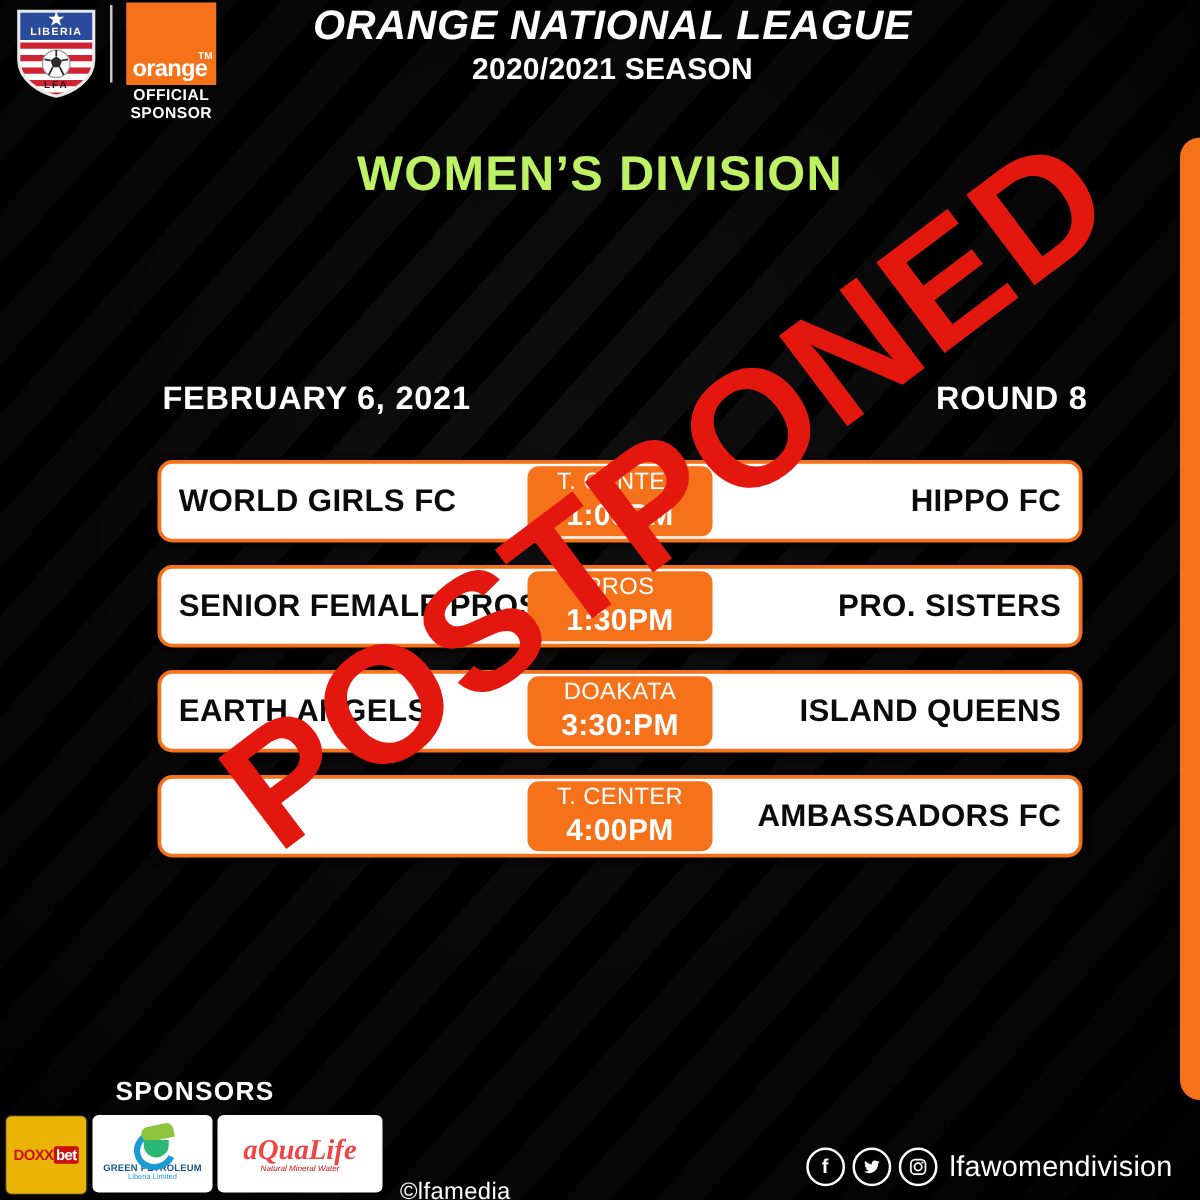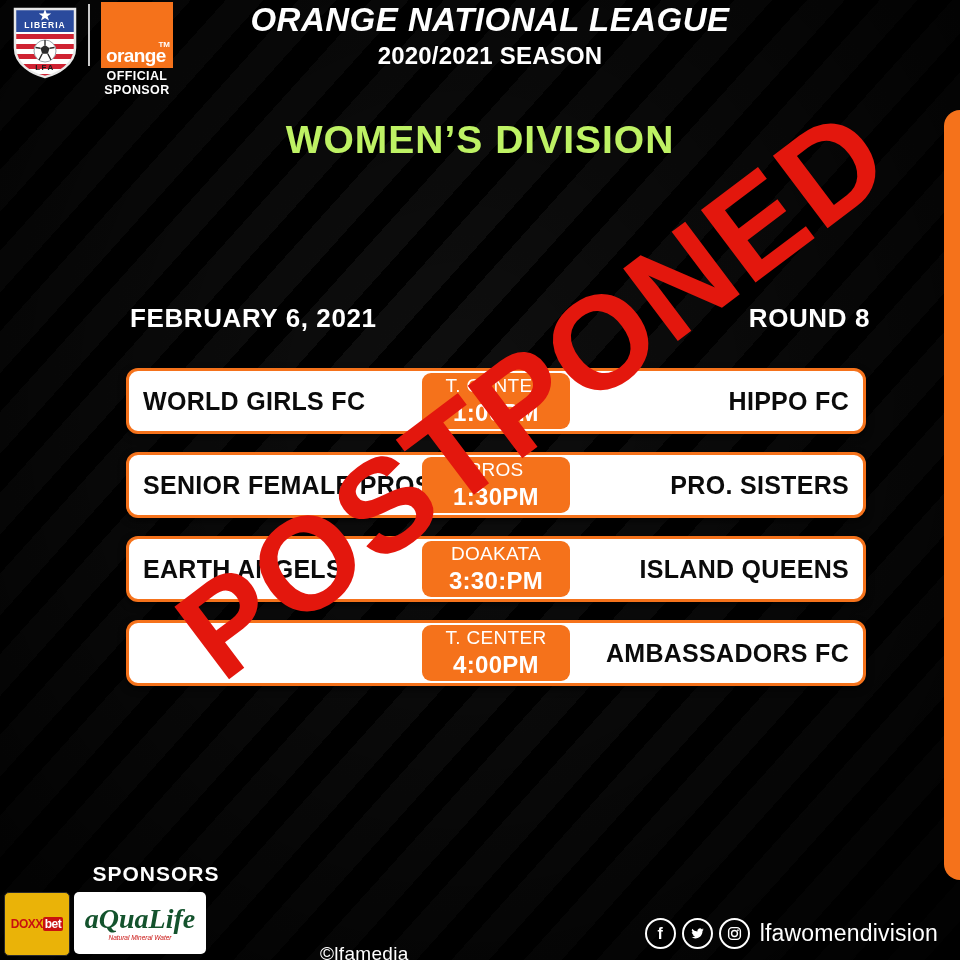--- a/index.html
+++ b/index.html
@@ -331,25 +331,25 @@
     color: #15558c;
     letter-spacing: 0.2px;
     line-height: 1.1;
   }
   .petro-sub {
     font-size: 6px;
     color: #1c9ad6;
     line-height: 1.1;
   }
   .aqua-mark {
-    font-size: 28px;
+    font-size: 23px;
     font-weight: bold;
     font-style: italic;
     font-family: "Liberation Serif", serif;
-    color: #14532d;
+    color: #ef4444;
     line-height: 1;
   }
   .aqua-sub {
     font-size: 6.5px;
     font-style: italic;
     color: #c9110f;
     margin-top: 1px;
   }
 
   #credit {
@@ -499,20 +499,29 @@
   <div id="sponsors-block">
     <div id="sponsors-heading">SPONSORS</div>
     <div id="sponsor-logos">
 
       <div class="sponsor-tile" id="tile-betting">
         <div class="bet-mark">
           <span>DOXX</span><em>bet</em>
         </div>
       </div>
 
+      <div class="sponsor-tile" id="tile-petroleum">
+        <div class="green-g">
+          <span class="leaf-b"></span>
+          <span class="leaf-a"></span>
+          <span class="leaf-c"></span>
+        </div>
+        <div class="petro-name">GREEN PETROLEUM</div>
+        <div class="petro-sub">Liberia Limited</div>
+      </div>
 
       <div class="sponsor-tile" id="tile-aqua">
         <div class="aqua-mark">aQuaLife</div>
         <div class="aqua-sub">Natural Mineral Water</div>
       </div>
 
     </div>
   </div>
 
   <div id="credit">©lfamedia</div>

